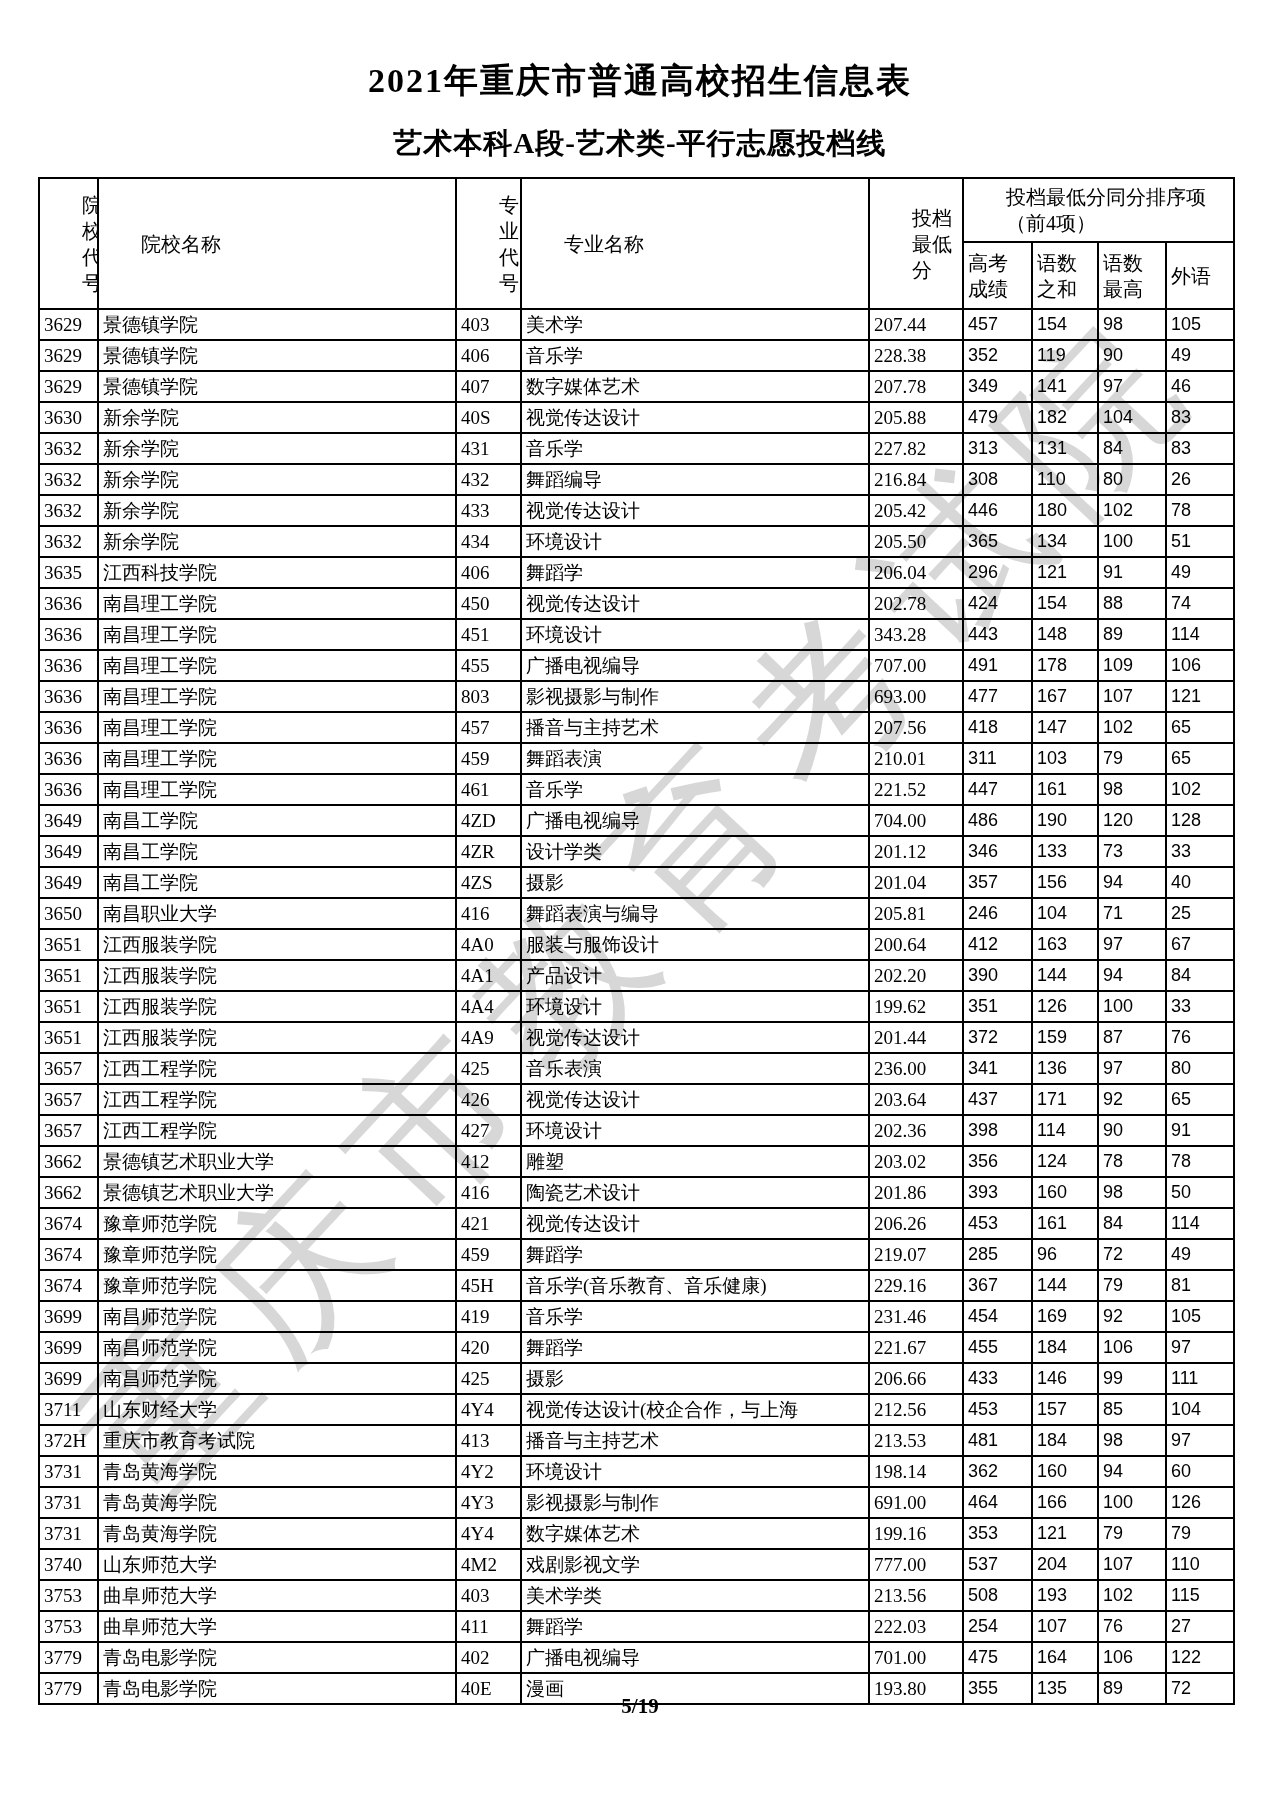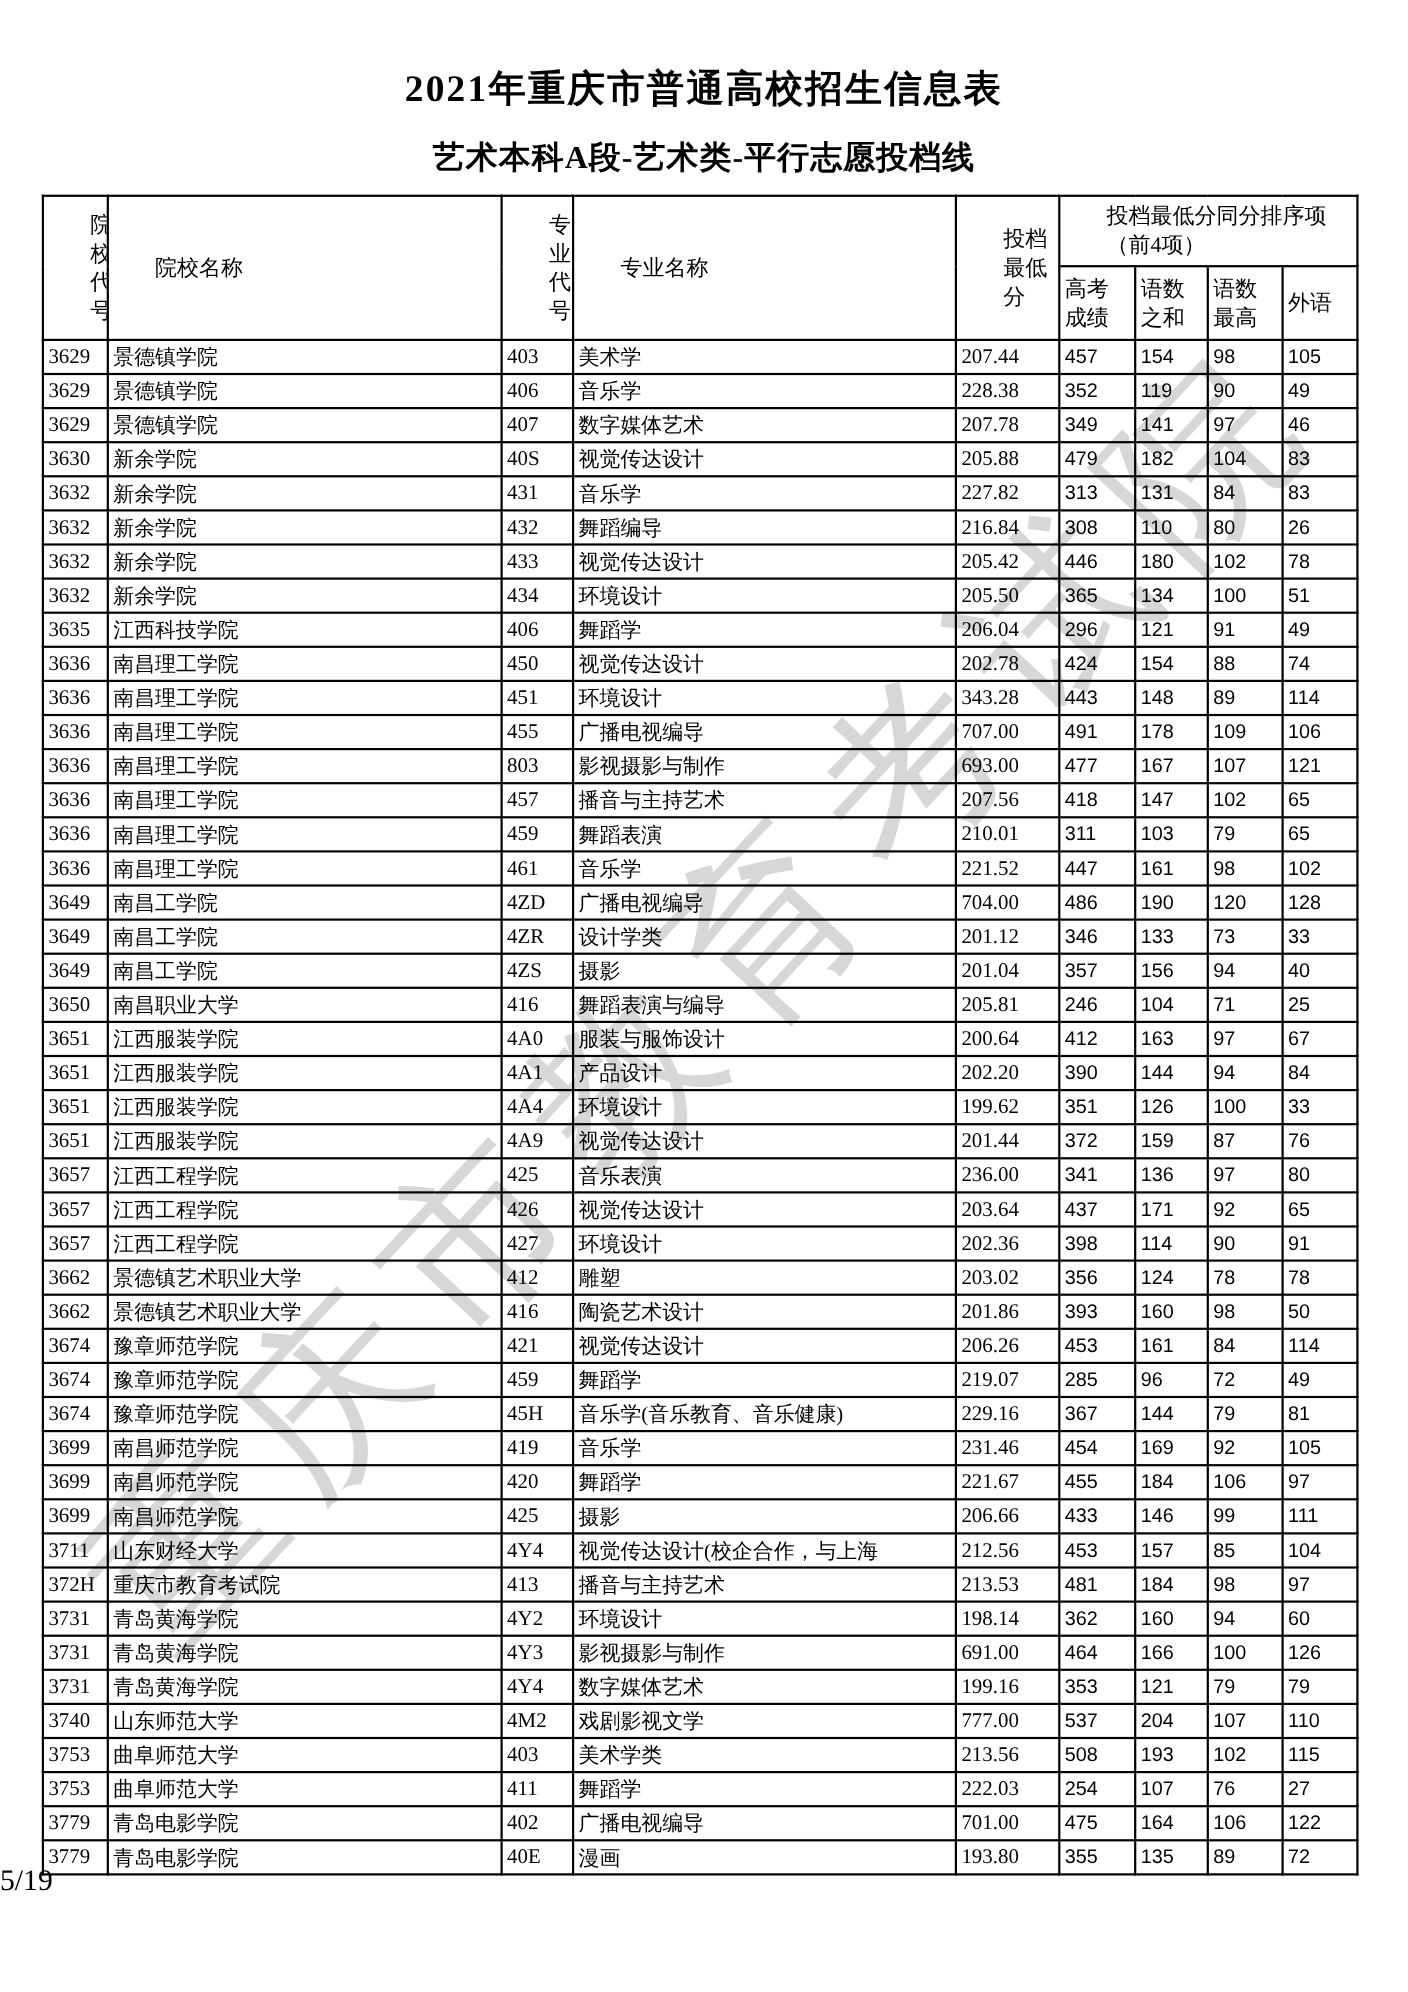--- a/index.html
+++ b/index.html
@@ -83,22 +83,24 @@
     text-align:left;
   }
   .grid tbody td:nth-child(n+6) {
     font-family:"Liberation Sans","DejaVu Sans",sans-serif;
     font-size:18px;
   }
   .footer {
     position:absolute;
     top:1694px; left:0;
     width:100%;
-    font-size:27px;
+    text-align:center;
+    font-size:21px;
     z-index:1;
+    font-weight:bold;
   }
 </style>
 </head>
 <body>
 
 <div class="page">
   <div class="watermark">重庆市教育考试院</div>
   <h1 class="title">2021年重庆市普通高校招生信息表</h1>
   <h2 class="subtitle">艺术本科A段-艺术类-平行志愿投档线</h2>
 

